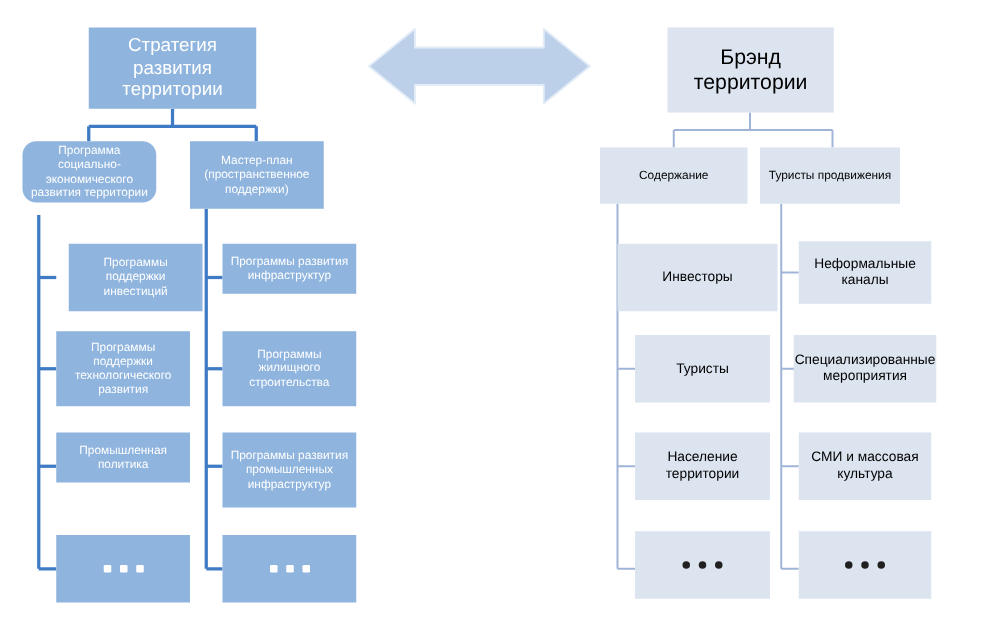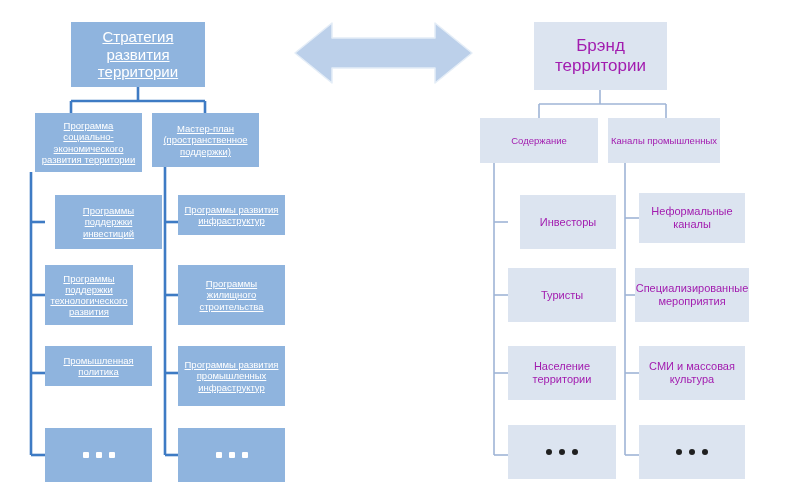--- a/index.html
+++ b/index.html
@@ -4,22 +4,22 @@
 <style>
   html,body{margin:0;padding:0;}
   body{
     width:800px;height:501px;background:#ffffff;
     font-family:"Liberation Sans","DejaVu Sans",sans-serif;
     overflow:hidden;position:relative;
   }
   #diagram{position:absolute;left:0;top:0;width:800px;height:501px;}
   .box{position:absolute;box-sizing:border-box;display:flex;align-items:center;
        justify-content:center;text-align:center;line-height:1.18;}
-  .left-box{background:#8FB4DE;color:#ffffff;text-decoration:underline;}
-  .right-box{background:#DCE4F0;color:#a21caf;}
+  .left-box{background:#8FB4DE;color:#ffffff;}
+  .right-box{background:#DCE4F0;color:#000000;}
   .title-left{font-size:15px;}
   .title-right{font-size:17px;}
   .lvl2-left{font-size:9.5px;padding:2px 3px;}
   .lvl2-right{font-size:9.5px;padding:2px 3px;}
   .leaf-left{font-size:9.5px;padding:2px 4px;}
   .leaf-right{font-size:11px;padding:2px 4px;}
   .dots{display:flex;gap:7px;align-items:center;justify-content:center;}
   .dots i{display:block;width:6px;height:6px;border-radius:1px;}
   .dots-left i{background:#ffffff;}
   .dots-right i{background:#202020;border-radius:50%;}
@@ -73,26 +73,26 @@
       <path d="M625,455 L639,455"></path>
     </g>
   </svg>
 
   <svg class="conn" viewBox="0 0 800 501">
     <polygon points="295,53 332,23 332,38 435,38 435,23 472,53 435,83 435,68 332,68 332,83" fill="#BCD0EA" stroke="#E4EDF7" stroke-width="1.5" stroke-linejoin="round"></polygon>
   </svg>
 
   <div class="box left-box title-left" style="left:71px;top:22px;width:134px;height:65px;">Стратегия развития территории</div>
 
-  <div class="box left-box lvl2-left" style="left:35px;top:113px;width:107px;height:59px;">Программа социально-экономического развития территории</div>
+  <div class="box left-box lvl2-left" style="left:18px;top:113px;width:107px;height:49px;border-radius:11px;">Программа социально-экономического развития территории</div>
 
   <div class="box left-box lvl2-left" style="left:152px;top:113px;width:107px;height:54px;">Мастер-план (пространственное поддержки)</div>
 
   <div class="box left-box leaf-left" style="left:45px;top:195px;width:107px;height:54px;margin-left:10px;">Программы поддержки инвестиций</div>
-  <div class="box left-box leaf-left" style="left:45px;top:265px;width:88px;height:60px;">Программы поддержки технологического развития</div>
+  <div class="box left-box leaf-left" style="left:45px;top:265px;width:107px;height:60px;">Программы поддержки технологического развития</div>
   <div class="box left-box leaf-left" style="left:45px;top:346px;width:107px;height:40px;">Промышленная политика</div>
   <div class="box left-box leaf-left" style="left:45px;top:428px;width:107px;height:54px;">
     <span class="dots dots-left">
         <i></i>
         <i></i>
         <i></i>
       </span>
   </div>
 
   <div class="box left-box leaf-left" style="left:178px;top:195px;width:107px;height:40px;">Программы развития инфраструктур</div>
@@ -103,23 +103,23 @@
         <i></i>
         <i></i>
         <i></i>
       </span>
   </div>
 
   <div class="box right-box title-right" style="left:534px;top:22px;width:133px;height:68px;">Брэнд территории</div>
 
   <div class="box right-box lvl2-right" style="left:480px;top:118px;width:118px;height:45px;text-align:right;">Содержание</div>
 
-  <div class="box right-box lvl2-right" style="left:608px;top:118px;width:112px;height:45px;">Каналы промышленных</div>
+  <div class="box right-box lvl2-right" style="left:608px;top:118px;width:112px;height:45px;">Туристы продвижения</div>
 
-  <div class="box right-box leaf-right" style="left:520px;top:195px;width:96px;height:54px;">Инвесторы</div>
+  <div class="box right-box leaf-right" style="left:494px;top:195px;width:128px;height:54px;">Инвесторы</div>
   <div class="box right-box leaf-right" style="left:508px;top:268px;width:108px;height:54px;">Туристы</div>
   <div class="box right-box leaf-right" style="left:508px;top:346px;width:108px;height:54px;">Население территории</div>
   <div class="box right-box leaf-right" style="left:508px;top:425px;width:108px;height:54px;">
     <span class="dots dots-right">
         <i></i>
         <i></i>
         <i></i>
       </span>
   </div>
 

